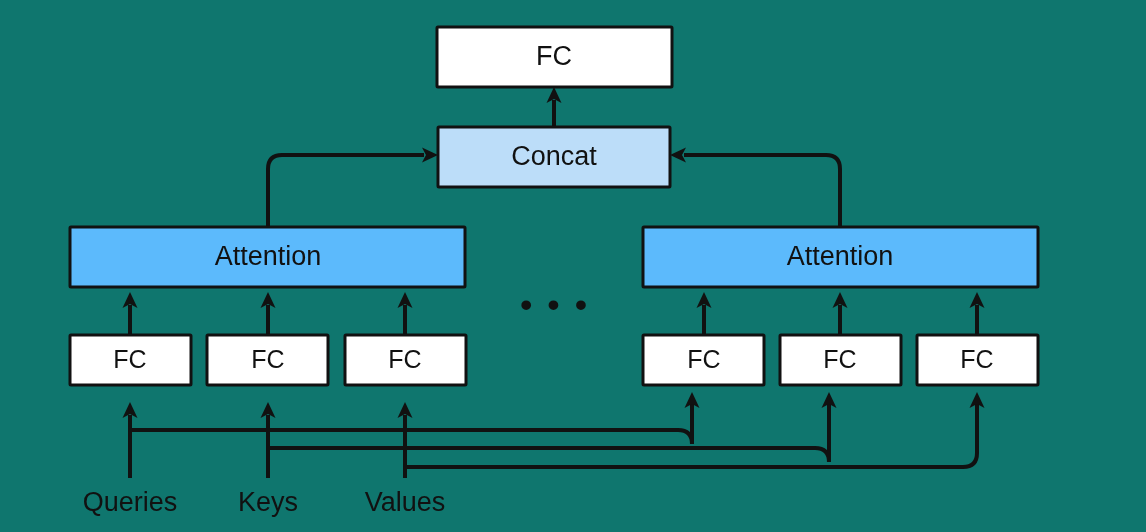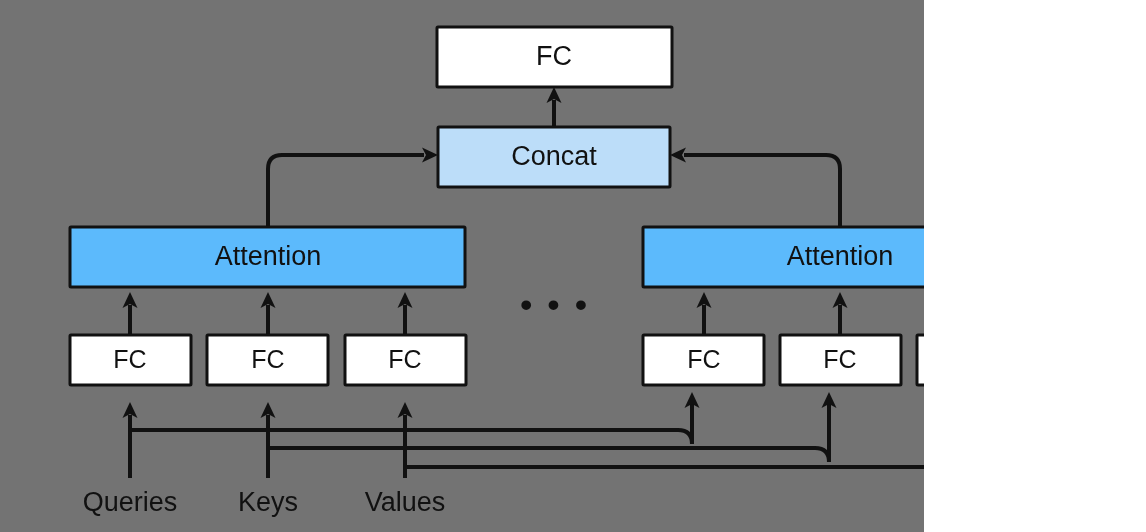--- a/index.html
+++ b/index.html
@@ -5,23 +5,23 @@
   html, body {
     margin: 0;
     padding: 0;
     background: #ffffff;
   }
   body {
     font-family: "Liberation Sans", sans-serif;
   }
   #diagram-root {
     position: relative;
-    width: 924px;
+    width: 1146px;
     height: 532px;
-    background: #737373;
+    background: #0f766e;
     overflow: hidden;
   }
   svg#diagram-svg {
     position: absolute;
     top: 0;
     left: 0;
     width: 1146px;
     height: 532px;
   }
   .node-rect {

